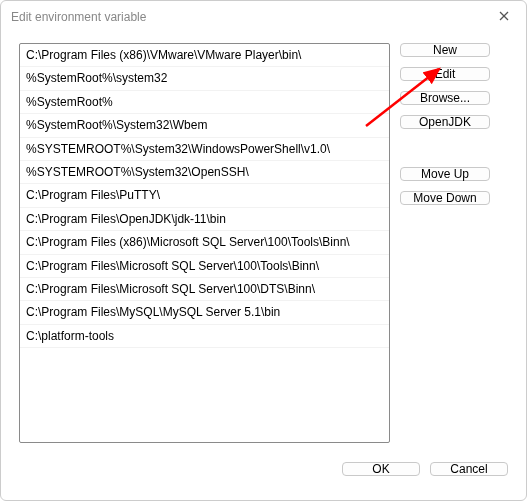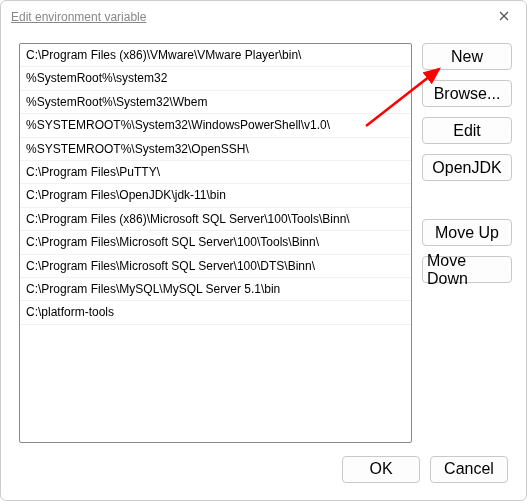--- a/index.html
+++ b/index.html
@@ -23,36 +23,35 @@
       position: relative;
     }
     .titlebar {
       height: 32px;
       display: flex;
       align-items: center;
       padding: 0 10px;
       color: #888;
       font-size: 12px;
       position: relative;
-      text-decoration: underline;
     }
     .titlebar .close {
       position: absolute;
       right: 0;
       top: 0;
       width: 44px;
       height: 30px;
       display: flex;
       align-items: center;
       justify-content: center;
       color: #555;
     }
     .body {
       flex: 1;
-      padding: 10px 14px 0 18px;
+      padding: 10px 36px 0 18px;
       display: flex;
       gap: 10px;
     }
     .listbox {
       flex: 1;
       border: 1px solid #8a8a8a;
       border-radius: 2px;
       background: #fff;
       height: 400px;
       overflow: hidden;
@@ -69,25 +68,25 @@
       border-bottom: 1px solid #f2f2f2;
       cursor: default;
     }
     .side {
       width: 90px;
       display: flex;
       flex-direction: column;
       gap: 10px;
     }
     .btn {
-      height: 27px;
+      height: 14px;
       border: 1px solid #c9c9c9;
       border-radius: 4px;
       background: #fdfdfd;
-      font-size: 16px;
+      font-size: 12px;
       color: #000;
       cursor: pointer;
       display: flex;
       align-items: center;
       justify-content: center;
       padding: 0 4px;
     }
     .spacer { height: 18px; }
     .footer {
       height: 50px;
@@ -119,35 +118,36 @@
         <line x1="1" y1="1" x2="9" y2="9" stroke="#555" stroke-width="1.2"></line>
         <line x1="9" y1="1" x2="1" y2="9" stroke="#555" stroke-width="1.2"></line>
       </svg>
     </div>
   </div>
 
   <div class="body">
     <div class="listbox" id="listbox">
         <div class="list-item">C:\Program Files (x86)\VMware\VMware Player\bin\</div>
         <div class="list-item">%SystemRoot%\system32</div>
+        <div class="list-item">%SystemRoot%</div>
         <div class="list-item">%SystemRoot%\System32\Wbem</div>
         <div class="list-item">%SYSTEMROOT%\System32\WindowsPowerShell\v1.0\</div>
         <div class="list-item">%SYSTEMROOT%\System32\OpenSSH\</div>
         <div class="list-item">C:\Program Files\PuTTY\</div>
         <div class="list-item">C:\Program Files\OpenJDK\jdk-11\bin</div>
         <div class="list-item">C:\Program Files (x86)\Microsoft SQL Server\100\Tools\Binn\</div>
         <div class="list-item">C:\Program Files\Microsoft SQL Server\100\Tools\Binn\</div>
         <div class="list-item">C:\Program Files\Microsoft SQL Server\100\DTS\Binn\</div>
         <div class="list-item">C:\Program Files\MySQL\MySQL Server 5.1\bin</div>
         <div class="list-item">C:\platform-tools</div>
       </div>
     <div class="side">
       <div class="btn">New</div>
+      <div class="btn">Edit</div>
       <div class="btn">Browse...</div>
-      <div class="btn">Edit</div>
       <div class="btn">OpenJDK</div>
       <div class="spacer"></div>
       <div class="btn">Move Up</div>
       <div class="btn">Move Down</div>
       <div class="spacer"></div>
     </div>
   </div>
 
   <div class="footer">
     <div class="btn">OK</div>

